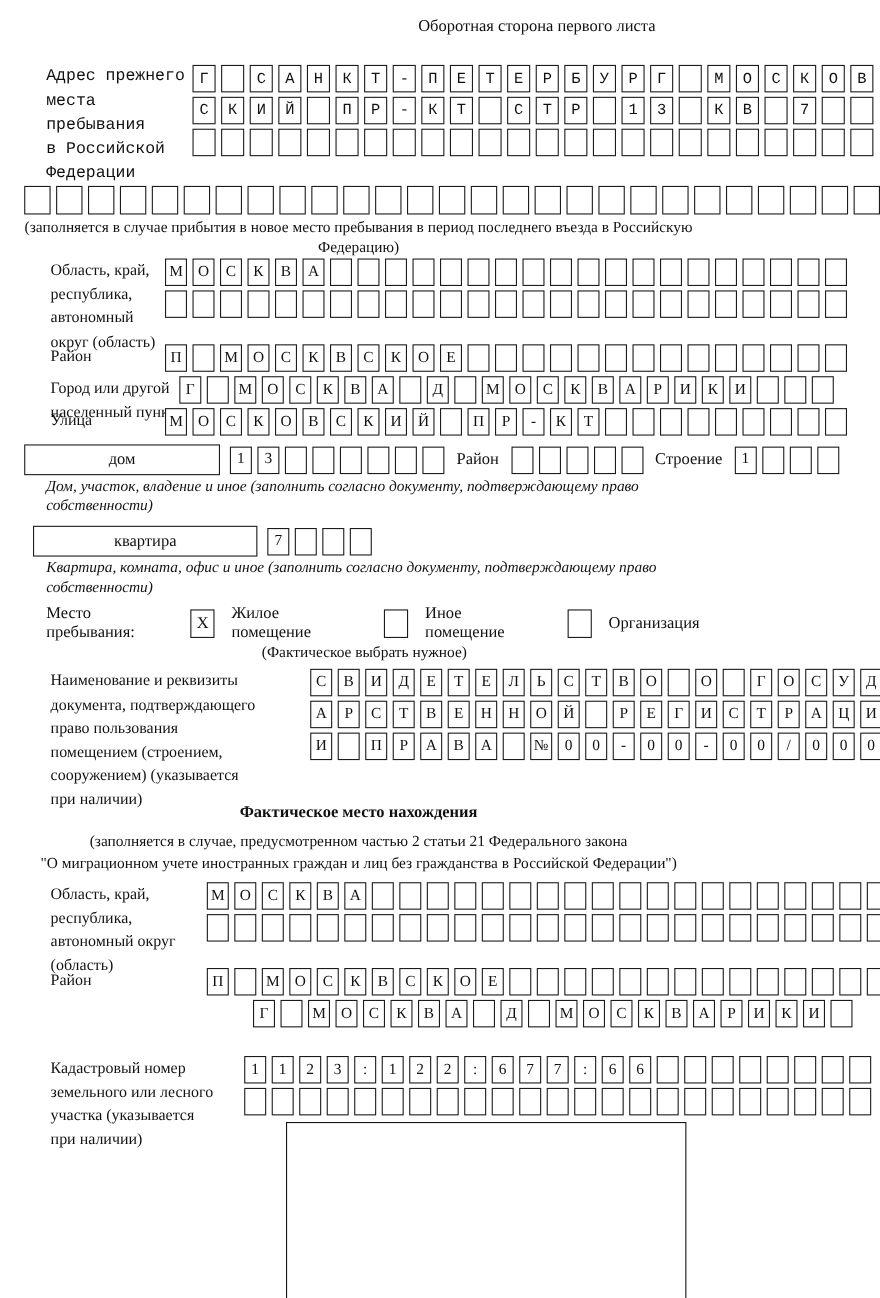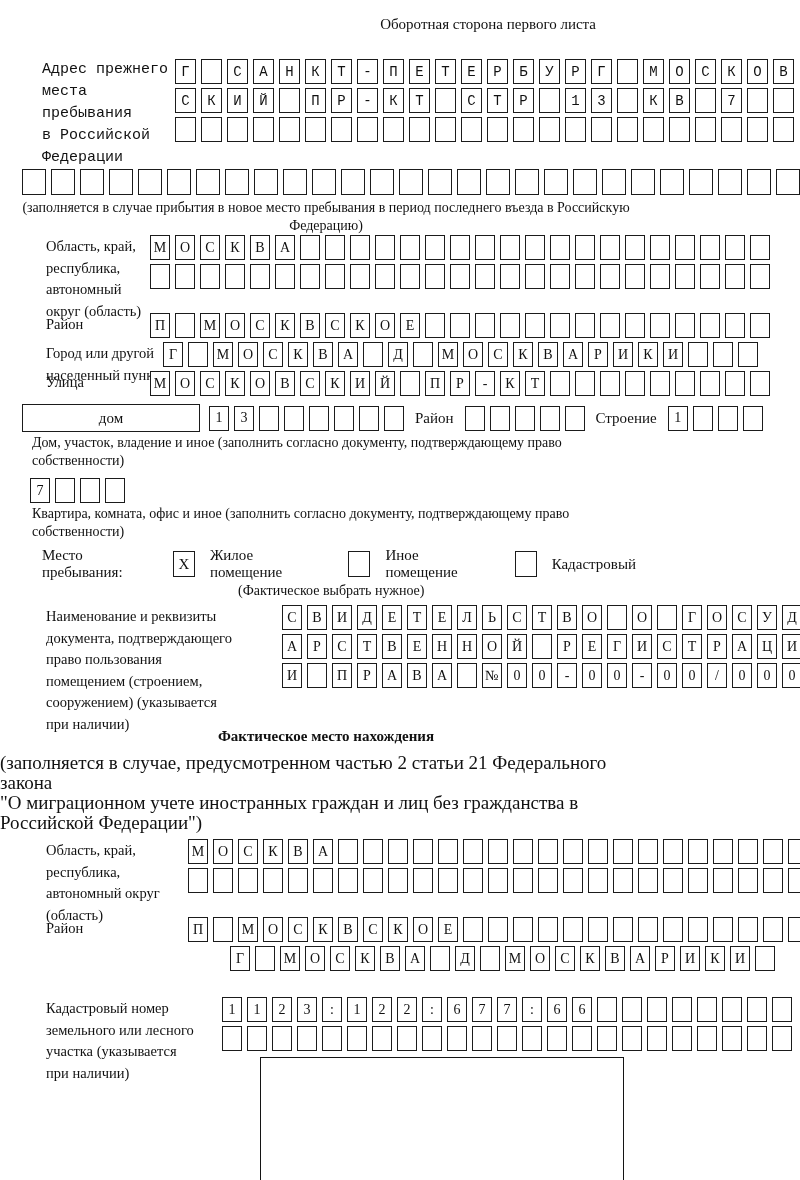--- a/index.html
+++ b/index.html
@@ -39,37 +39,37 @@
   
   .hrow{display:flex;align-items:center;margin:8px 0 2px 22px;gap:9px;}
   .wbox{
     border:1.5px solid #1b1b1b;height:26px;display:flex;align-items:center;
     justify-content:center;font-size:15px;flex:0 0 auto;background:#fff;
   }
   .wbox.dom{width:176px;}
   .wbox.kv{width:202px;}
   .hrow .cells{margin-bottom:0;}
   .seg-label{font-size:15px;margin:0 2px;}
-  .lnote{margin-left:32px;}
+  .lnote{margin-left:42px;font-style:italic;}
   
   .stay{display:flex;align-items:center;margin:6px 0 0 42px;gap:17px;font-size:15px;}
   .opt{display:flex;align-items:center;gap:15px;margin-right:16px;}
   .checkbox{
     width:20px;height:24px;border:1.5px solid #1b1b1b;display:flex;
     align-items:center;justify-content:center;font-size:15px;flex:0 0 auto;
   }
   .stay-note{margin:2px 0 6px 238px;font-size:14px;}
   .docfield{margin-top:6px;margin-bottom:40px;}
   
   .stamp-wrap{width:472px;margin:6px 28px 0 auto;}
   .stamp-box{width:362px;height:172px;border:1.6px solid #141414;margin-left:auto;background:#fff;}
   .stamp-caption{
     margin-top:7px;text-align:center;font-size:14.5px;line-height:21px;white-space:pre-line;
   }
-  .fact-note{font-size:19px;line-height:20px;margin:0;}
+  .fact-note{text-align:center;font-size:14px;line-height:20px;margin:0;}
 </style>
 </head>
 <body>
 
 <div class="page">
 
   <div class="hdr">Оборотная сторона первого листа</div>
 
   <div class="addr">
     <div class="addr-label">Адрес прежнего
@@ -375,20 +375,21 @@
     <div class="cells csm">
         <span class="cell">1</span>
         <span class="cell"></span>
         <span class="cell"></span>
         <span class="cell"></span>
       </div>
   </div>
   <div class="note lnote">Дом, участок, владение и иное (заполнить согласно документу, подтверждающему право собственности)</div>
 
   <div class="hrow" style="margin-left:30px">
+    <div class="wbox kv">квартира</div>
     <div class="cells csm">
         <span class="cell">7</span>
         <span class="cell"></span>
         <span class="cell"></span>
         <span class="cell"></span>
       </div>
   </div>
   <div class="note lnote">Квартира, комната, офис и иное (заполнить согласно документу, подтверждающему право собственности)</div>
 
   <div class="stay">
@@ -396,21 +397,21 @@
     <span class="opt">
       <span class="checkbox">X</span>
       <span>Жилое помещение</span>
     </span>
     <span class="opt">
       <span class="checkbox"></span>
       <span>Иное помещение</span>
     </span>
     <span class="opt">
       <span class="checkbox"></span>
-      <span>Кадастровый</span>
+      <span>Организация</span>
     </span>
   </div>
   <div class="stay-note">(Фактическое выбрать нужное)</div>
 
   <div class="field docfield" style="--lw:235px;--ind:240px">
     <div class="flabel">Наименование и реквизиты
 документа, подтверждающего
 право пользования
 помещением (строением,
 сооружением) (указывается

